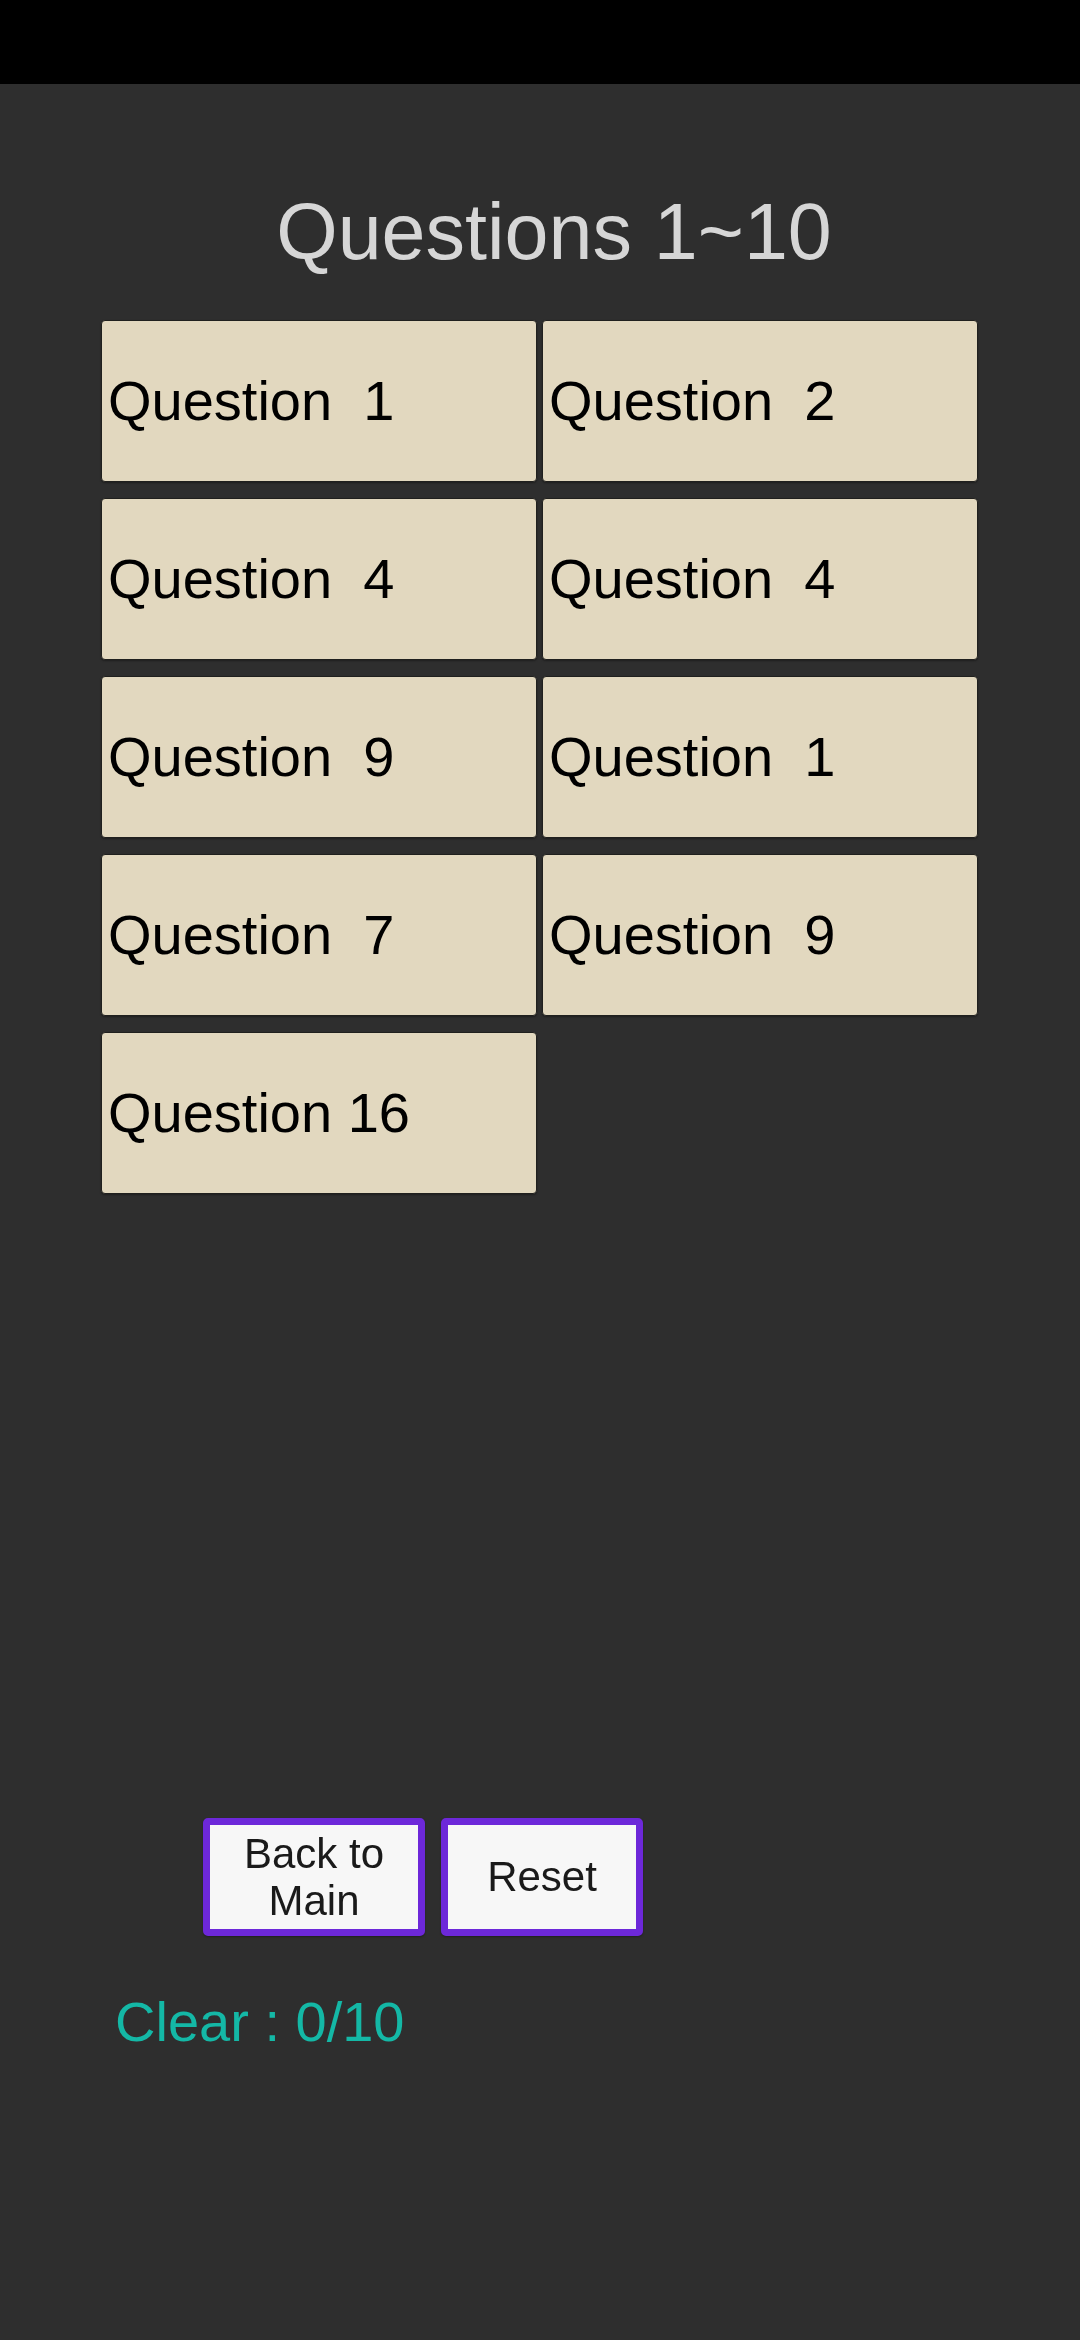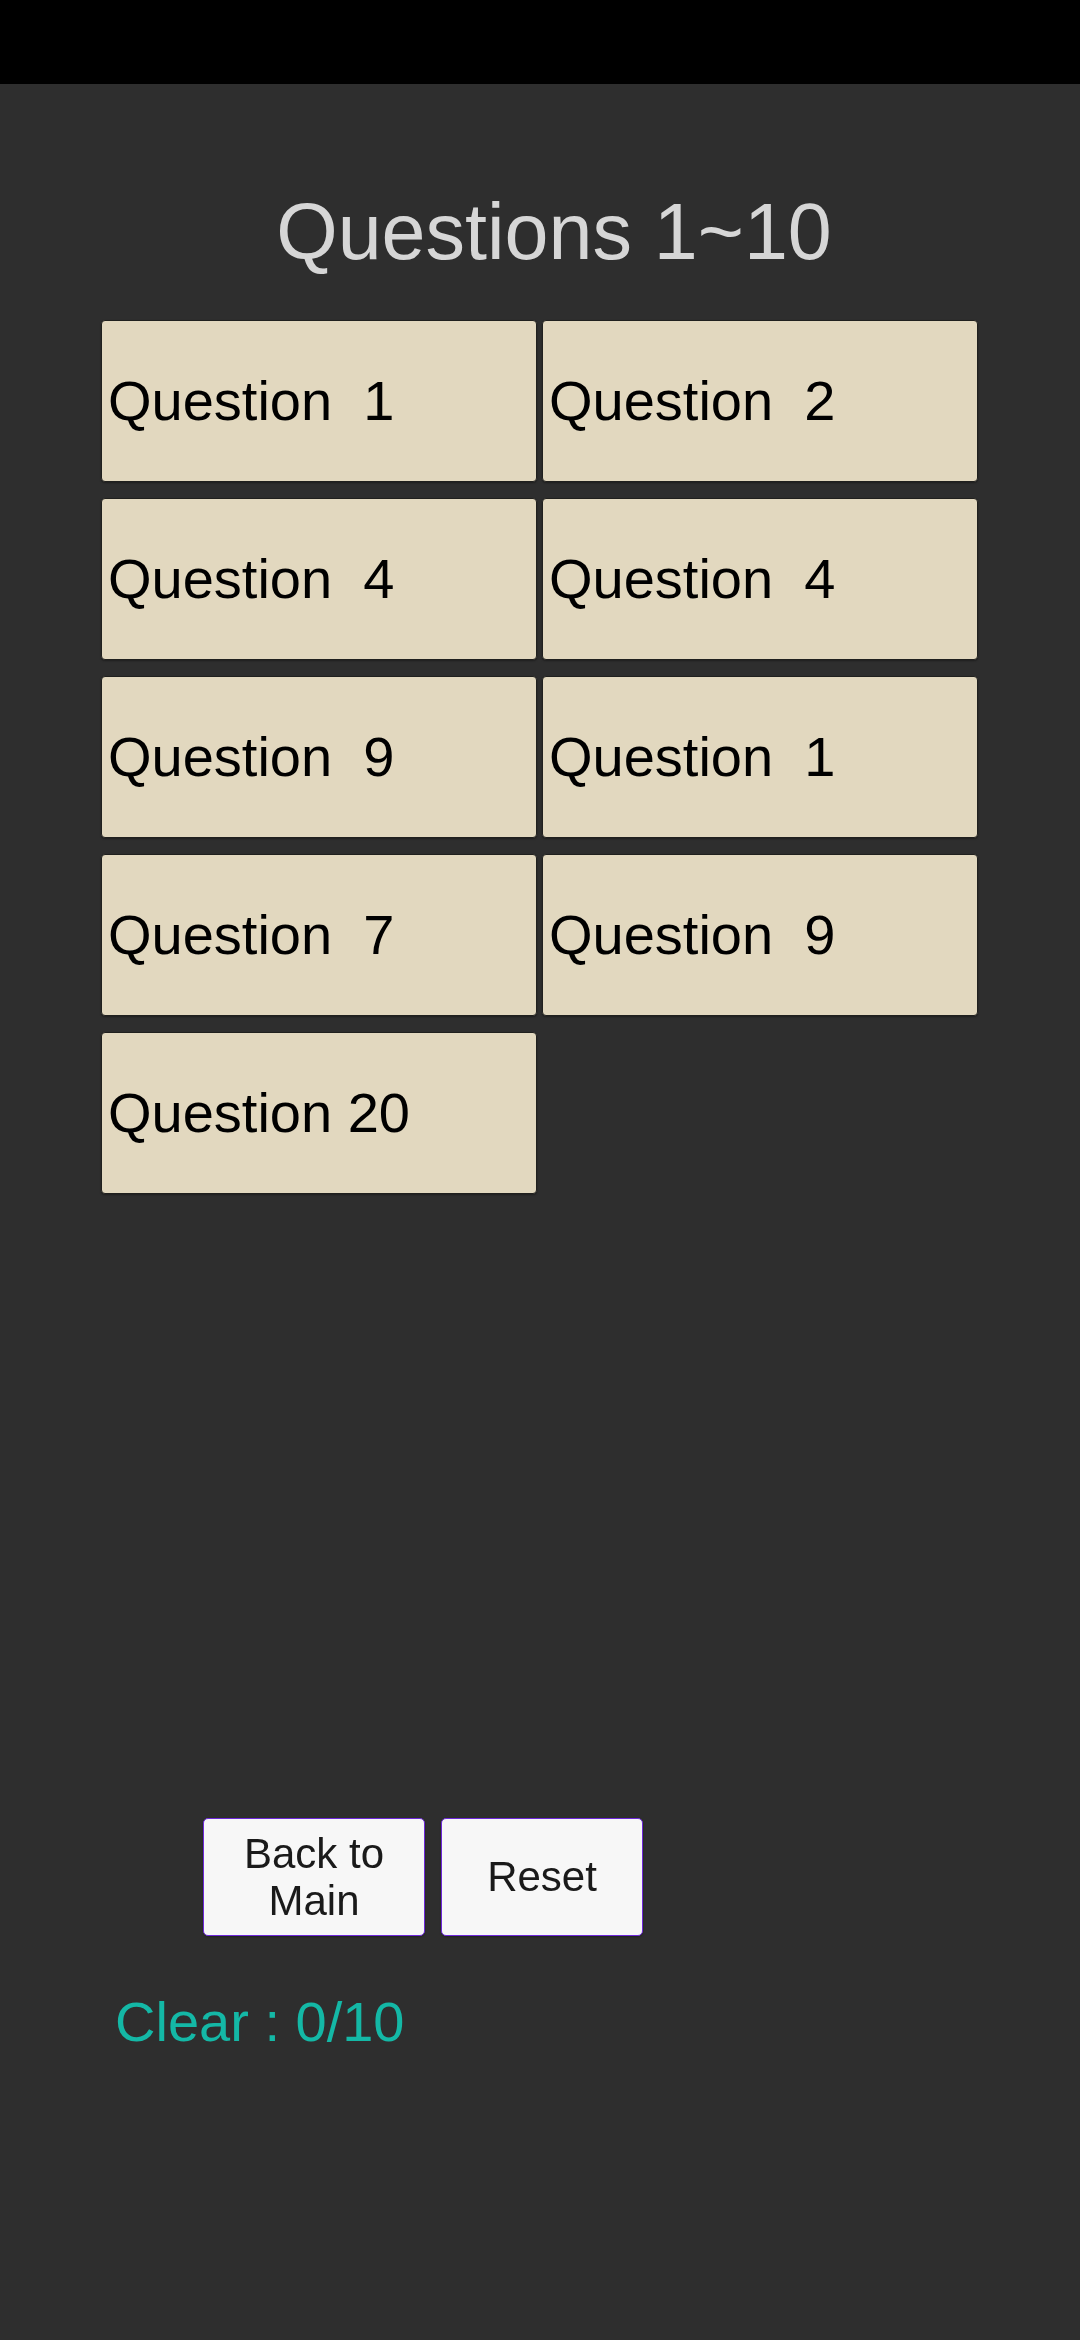--- a/index.html
+++ b/index.html
@@ -90,21 +90,21 @@
     top: 1734px;
     width: 676px;
     height: 118px;
     display: flex;
     align-items: stretch;
     gap: 16px;
   }
 
   .action-button {
     background: #f7f7f7;
-    border: 1px solid #6d28d9;
+    border: 7px solid #6d28d9;
     border-radius: 5px;
     color: #1a1a1a;
     font-size: 42px;
     font-weight: 400;
     font-family: "Liberation Sans", sans-serif;
     display: flex;
     align-items: center;
     justify-content: center;
     text-align: center;
     line-height: 1.12;
@@ -139,21 +139,21 @@
 
   <div id="question-grid">
     <div class="question-button">Question  1</div>
     <div class="question-button">Question  2</div>
     <div class="question-button">Question  4</div>
     <div class="question-button">Question  4</div>
     <div class="question-button">Question  9</div>
     <div class="question-button">Question  1</div>
     <div class="question-button">Question  7</div>
     <div class="question-button">Question  9</div>
-    <div class="question-button">Question 20</div>
+    <div class="question-button">Question 16</div>
   </div>
 
   <div id="action-row">
     <div class="action-button" id="back-to-main-button">Back to
 Main</div>
     <div class="action-button" id="reset-button">Reset</div>
   </div>
 
   <div id="clear-status">Clear : 0/10</div>
 

